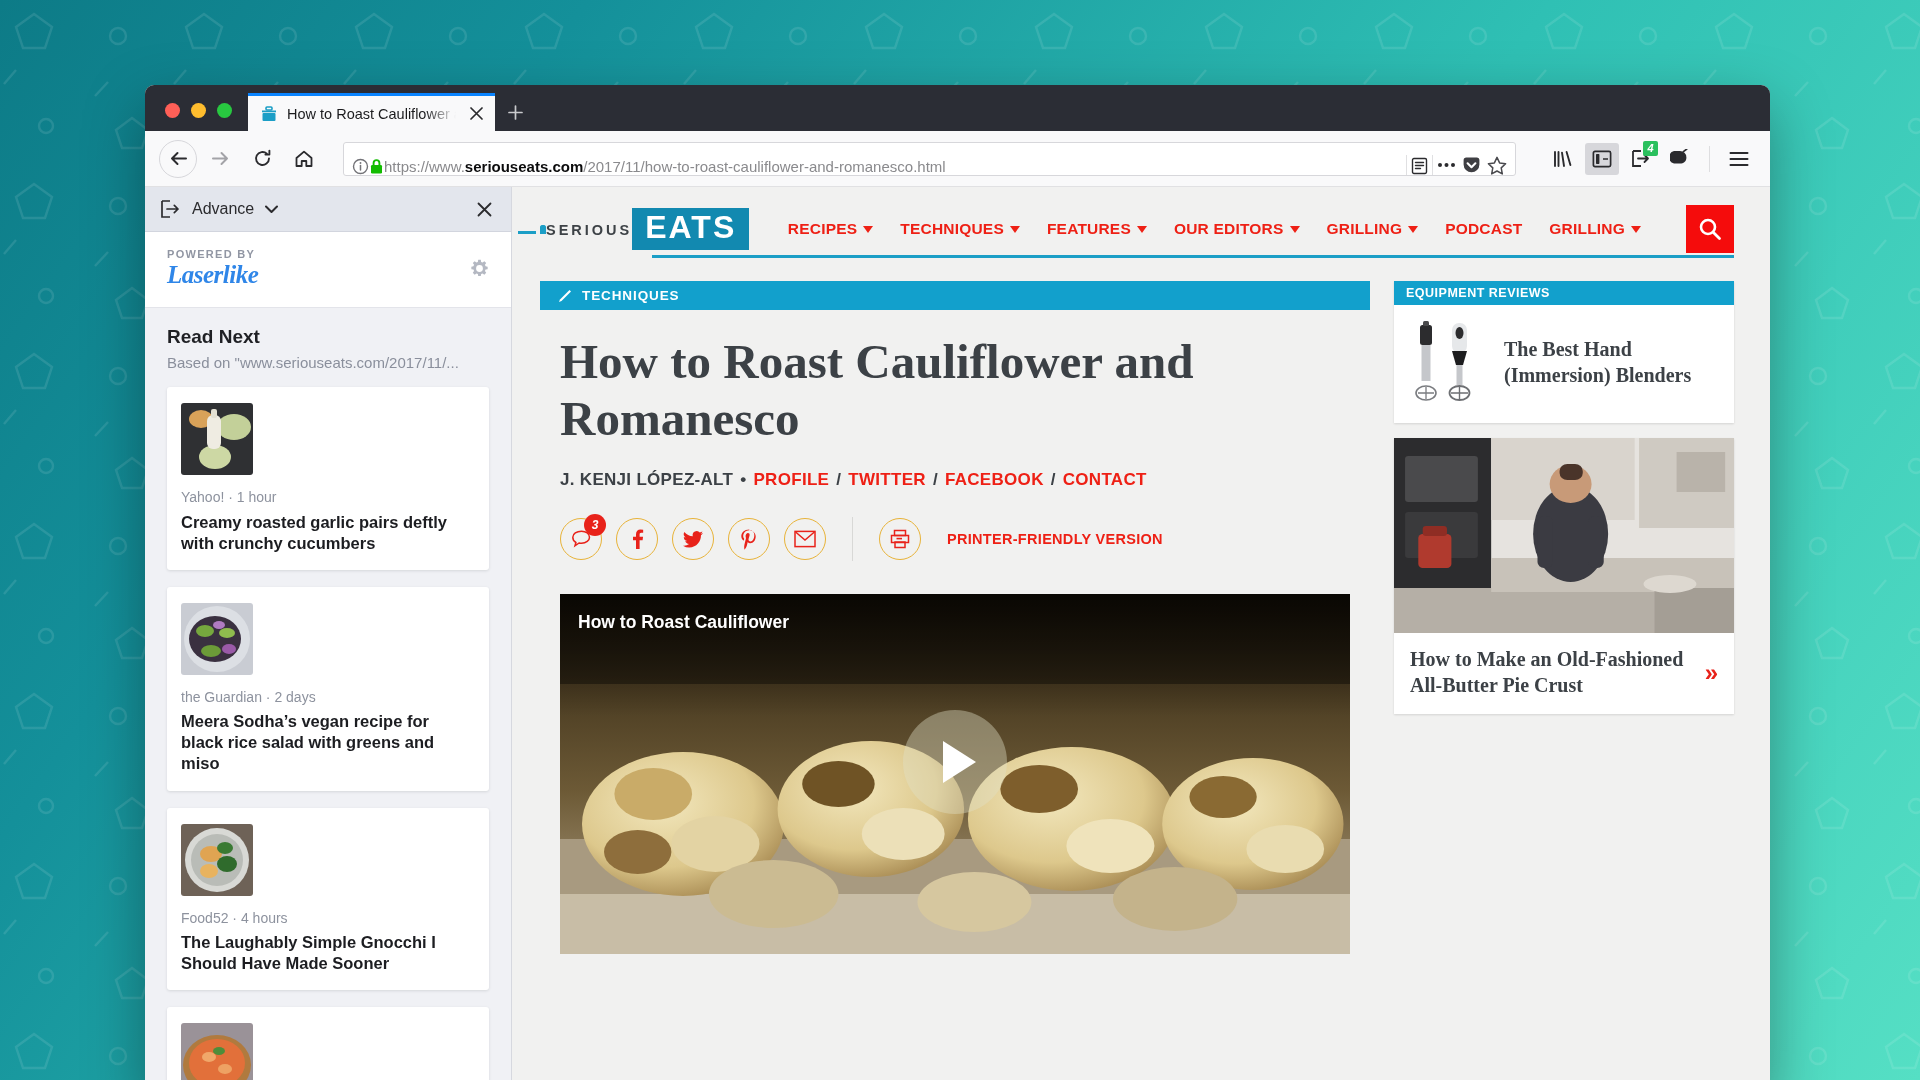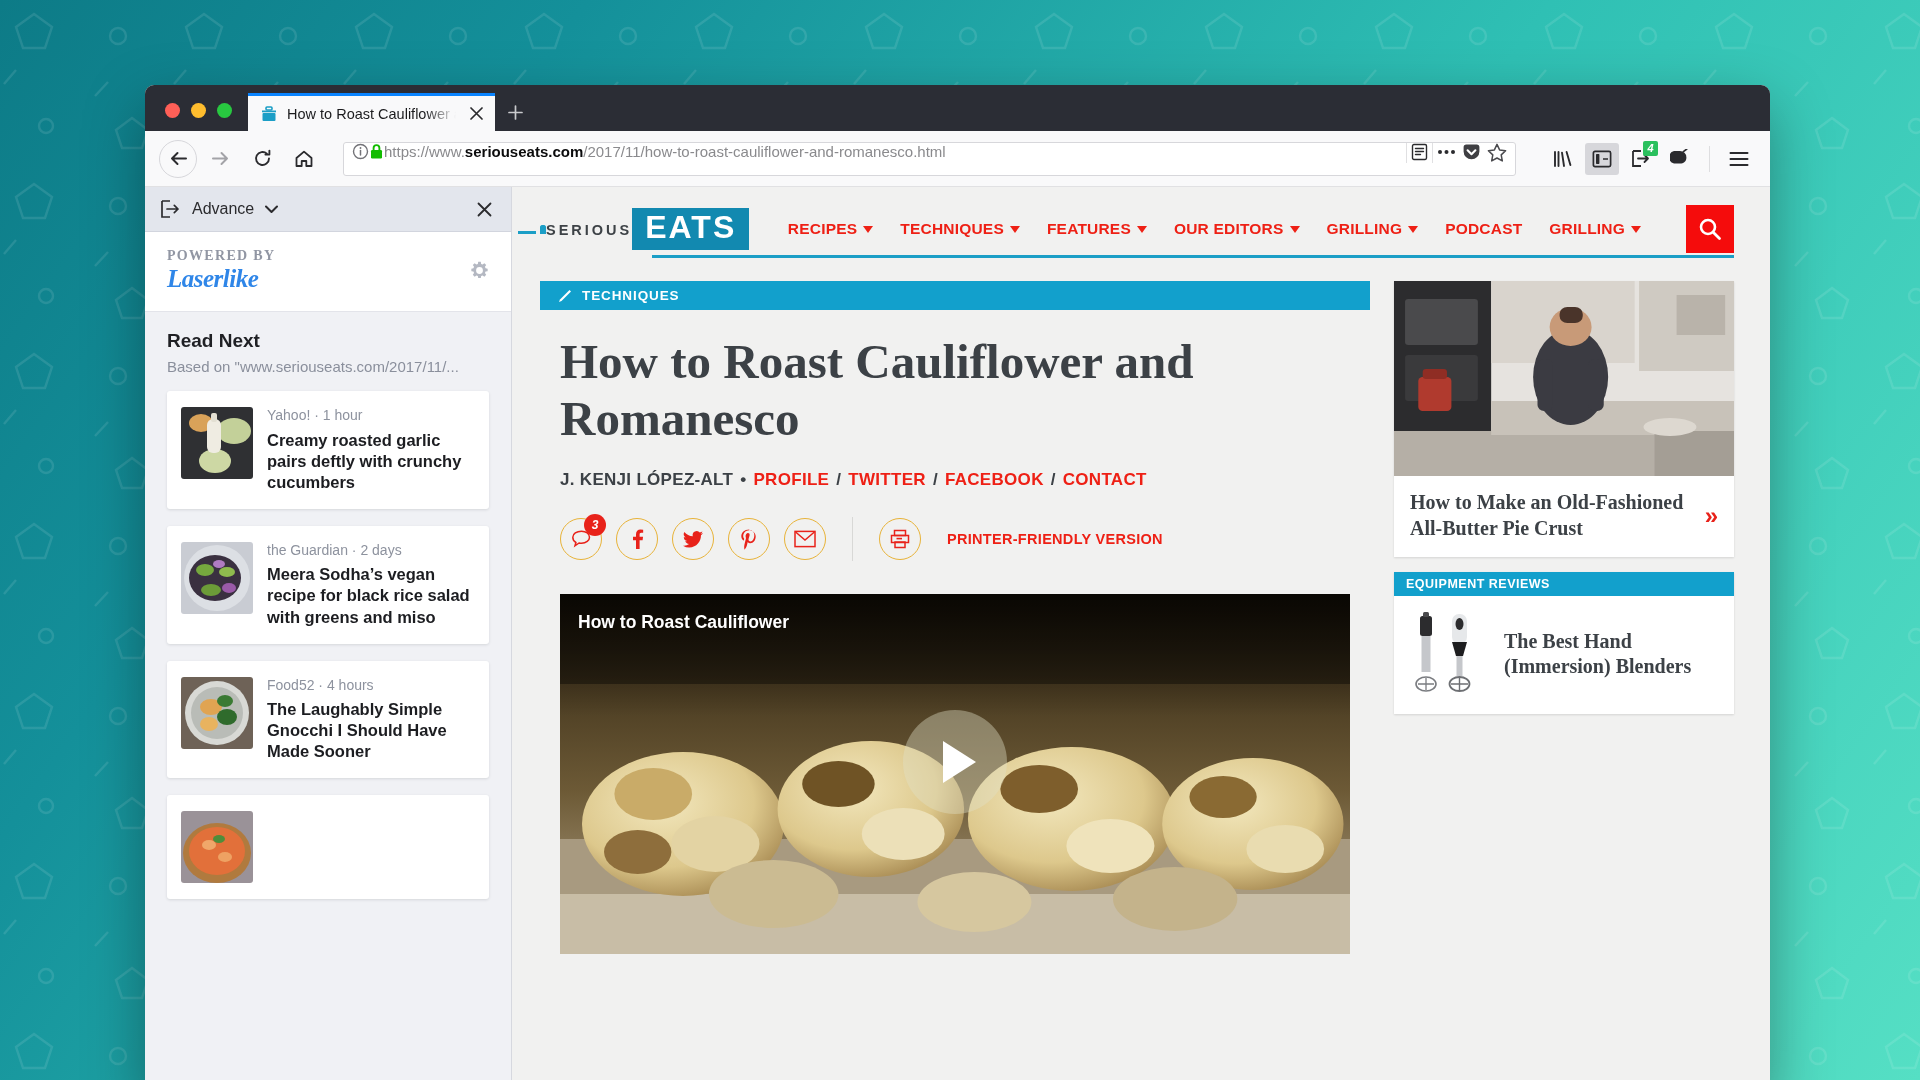--- a/index.html
+++ b/index.html
@@ -57,21 +57,21 @@
   .navbar {
     height: 56px; background: #f9f9fa;
     border-bottom: 1px solid #e1e1e3;
     display: flex; align-items: center; padding: 0 14px; gap: 4px;
   }
   .navbtn { width: 38px; height: 38px; border-radius: 50%; display: flex; align-items: center; justify-content: center; }
   .navbtn.circled { border: 1px solid #d7d7db; }
   .urlbar {
     flex: 1; height: 34px; margin: 0 16px;
     background: #fff; border: 1px solid #d7d7db; border-radius: 3px;
-    display: flex; align-items: flex-start; padding: 0 8px; 
+    display: flex; align-items: flex-end; padding: 0 8px; 
   }
   .url-text { font-size: 15px; color: #8a8a8d; white-space: nowrap; overflow: hidden; flex: 1; }
   .url-text b { color: #0c0c0d; font-weight: 700; }
   .url-text .scheme { color: #8a8a8d; }
   .url-sep { width: 1px; height: 20px; background: #e0e0e2; margin: 0 4px; }
   .urlicons { display: flex; align-items: center; gap: 6px; }
   .toolbar-right { display: flex; align-items: center; gap: 5px; padding-left: 10px; }
   .tb-icon { width: 34px; height: 32px; display: flex; align-items: center; justify-content: center; position: relative; border-radius: 3px; }
   .tb-icon.active { background: #d7d7db; }
   .badge-4 {
@@ -89,32 +89,32 @@
   .sidebar { width: 367px; background: #f0f1f5; display: flex; flex-direction: column; border-right: 1px solid #d6d8df; }
   .sb-header {
     height: 45px; background: #e3e6ed; display: flex; align-items: center;
     padding: 0 15px; gap: 11px; border-bottom: 1px solid #d2d5de;
   }
   .sb-title { font-size: 16px; color: #2b2b2e; }
   .sb-chevron { font-size: 11px; color: #2b2b2e; }
   .sb-close { margin-left: auto; width: 24px; height: 24px; display: flex; align-items: center; justify-content: center; }
 
   .sb-brand { background: #fff; padding: 16px 22px 18px; display: flex; align-items: center; border-bottom: 1px solid #e3e4ea; }
-  .poweredby { font-size: 14px; letter-spacing: 1.3px; color: #9196a3; font-weight: 700; font-family: Liberation Serif, serif; }
+  .poweredby { font-size: 11px; letter-spacing: 1.3px; color: #9196a3; font-weight: 700; }
   .laserlike { font-size: 25px; color: #2f86e8; font-style: italic; font-family: "Liberation Serif", serif; font-weight: 700; letter-spacing: -.5px; margin-top: 1px; }
   .gear { margin-left: auto; }
 
   .sb-readnext { padding: 18px 22px 10px; }
   .rn-title { font-size: 19px; font-weight: 700; color: #1f2024; }
   .rn-sub { font-size: 15px; color: #8a8f9c; margin-top: 6px; white-space: nowrap; overflow: hidden; }
 
   .sb-list { flex: 1; overflow: hidden; padding: 6px 22px 0; }
   .card {
     background: #fff; border-radius: 3px; box-shadow: 0 1px 3px rgba(30,35,50,.13);
-    padding: 16px 14px; margin-bottom: 17px; display: flex; gap: 14px;
+    padding: 16px 14px; margin-bottom: 17px; display: flex; gap: 14px; flex-direction: column;
   }
   .card-thumb { width: 72px; height: 72px; flex: 0 0 72px; border-radius: 3px; overflow: hidden; position: relative; }
   .card-body { flex: 1; min-width: 0; }
   .card-meta { font-size: 14px; color: #8d929e; line-height: 1.25; padding-right: 24px; position: relative; }
   .card-head { font-size: 16.5px; font-weight: 700; color: #1c1d21; line-height: 1.28; margin-top: 5px; }
 
   
   .page { flex: 1; background: #f1f1f0; overflow: hidden; position: relative; }
   .site-header { background: #f1f1f0; padding: 16px 36px 0 28px; display: flex; align-items: center; }
   .logo { width: 96px; flex: 0 0 96px; display: flex; flex-direction: row; align-items: center; position: relative; }
@@ -599,20 +599,44 @@
             <div class="video-title">How to Roast Cauliflower</div>
             <div class="play">
                 <i class="play-tri"></i>
               </div>
           </div>
         </div>
 
         <div class="rail">
 
           <div class="rail-card">
+            <div class="rail-kicker">
+              <span>EQUIPMENT REVIEWS</span>
+            </div>
+            <div class="rail-blender">
+              <div class="rail-blender-img">
+                <svg viewBox="0 0 80 88" style="width:100%;height:100%">
+                  <rect x="12" y="6" width="12" height="20" rx="2.5" fill="#2c2c2e"></rect>
+                  <rect x="15" y="2" width="6" height="5" rx="1.5" fill="#4a4a4c"></rect>
+                  <rect x="13.5" y="26" width="9" height="36" fill="#c5c7cb"></rect>
+                  <ellipse cx="18" cy="74" rx="10" ry="7" fill="none" stroke="#7a7c80" stroke-width="1.6"></ellipse>
+                  <path d="M10 74 h16 M18 68 v12" stroke="#7a7c80" stroke-width="1.3"></path>
+                  <rect x="44" y="4" width="15" height="30" rx="7" fill="#e6e8ea"></rect>
+                  <ellipse cx="51.5" cy="14" rx="4" ry="6" fill="#2c2c2e"></ellipse>
+                  <path d="M44 32 L59 32 L55 46 L48 46 Z" fill="#1d1d1f"></path>
+                  <rect x="48.5" y="46" width="6" height="20" fill="#c5c7cb"></rect>
+                  <ellipse cx="51.5" cy="74" rx="10" ry="7" fill="none" stroke="#6d6f73" stroke-width="1.8"></ellipse>
+                  <path d="M43 74 h17 M51.5 68 v12" stroke="#6d6f73" stroke-width="1.4"></path>
+                </svg>
+              </div>
+              <div class="rail-blender-title">The Best Hand (Immersion) Blenders</div>
+            </div>
+          </div>
+
+          <div class="rail-card">
             <div class="rail-photo">
               <svg viewBox="0 0 308 195" preserveAspectRatio="none" style="width:100%;height:100%">
                 <rect width="308" height="195" fill="#e6e3df"></rect>
                 <rect x="0" y="0" width="88" height="150" fill="#2c2c2e"></rect>
                 <rect x="10" y="18" width="66" height="46" rx="3" fill="#4a4a4c"></rect>
                 <rect x="10" y="74" width="66" height="46" rx="3" fill="#3a3a3c"></rect>
                 <rect x="88" y="0" width="130" height="82" fill="#d9d4cd"></rect>
                 <rect x="222" y="0" width="86" height="90" fill="#cfcac2"></rect>
                 <rect x="256" y="14" width="44" height="40" fill="#b9b3aa"></rect>
                 <rect x="0" y="150" width="308" height="45" fill="#b5afa6"></rect>
@@ -627,41 +651,17 @@
                 <rect x="236" y="150" width="72" height="45" fill="#a49e95"></rect>
                 <ellipse cx="250" cy="146" rx="24" ry="9" fill="#ddd8d0"></ellipse>
               </svg>
             </div>
             <div class="rail-foot">
               <div class="rail-foot-title">How to Make an Old-Fashioned All-Butter Pie Crust</div>
               <span class="chev2">»</span>
             </div>
           </div>
 
-          <div class="rail-card">
-            <div class="rail-kicker">
-              <span>EQUIPMENT REVIEWS</span>
-            </div>
-            <div class="rail-blender">
-              <div class="rail-blender-img">
-                <svg viewBox="0 0 80 88" style="width:100%;height:100%">
-                  <rect x="12" y="6" width="12" height="20" rx="2.5" fill="#2c2c2e"></rect>
-                  <rect x="15" y="2" width="6" height="5" rx="1.5" fill="#4a4a4c"></rect>
-                  <rect x="13.5" y="26" width="9" height="36" fill="#c5c7cb"></rect>
-                  <ellipse cx="18" cy="74" rx="10" ry="7" fill="none" stroke="#7a7c80" stroke-width="1.6"></ellipse>
-                  <path d="M10 74 h16 M18 68 v12" stroke="#7a7c80" stroke-width="1.3"></path>
-                  <rect x="44" y="4" width="15" height="30" rx="7" fill="#e6e8ea"></rect>
-                  <ellipse cx="51.5" cy="14" rx="4" ry="6" fill="#2c2c2e"></ellipse>
-                  <path d="M44 32 L59 32 L55 46 L48 46 Z" fill="#1d1d1f"></path>
-                  <rect x="48.5" y="46" width="6" height="20" fill="#c5c7cb"></rect>
-                  <ellipse cx="51.5" cy="74" rx="10" ry="7" fill="none" stroke="#6d6f73" stroke-width="1.8"></ellipse>
-                  <path d="M43 74 h17 M51.5 68 v12" stroke="#6d6f73" stroke-width="1.4"></path>
-                </svg>
-              </div>
-              <div class="rail-blender-title">The Best Hand (Immersion) Blenders</div>
-            </div>
-          </div>
-
         </div>
       </div>
     </div>
   </div>
 </div>
 
 </body></html>

